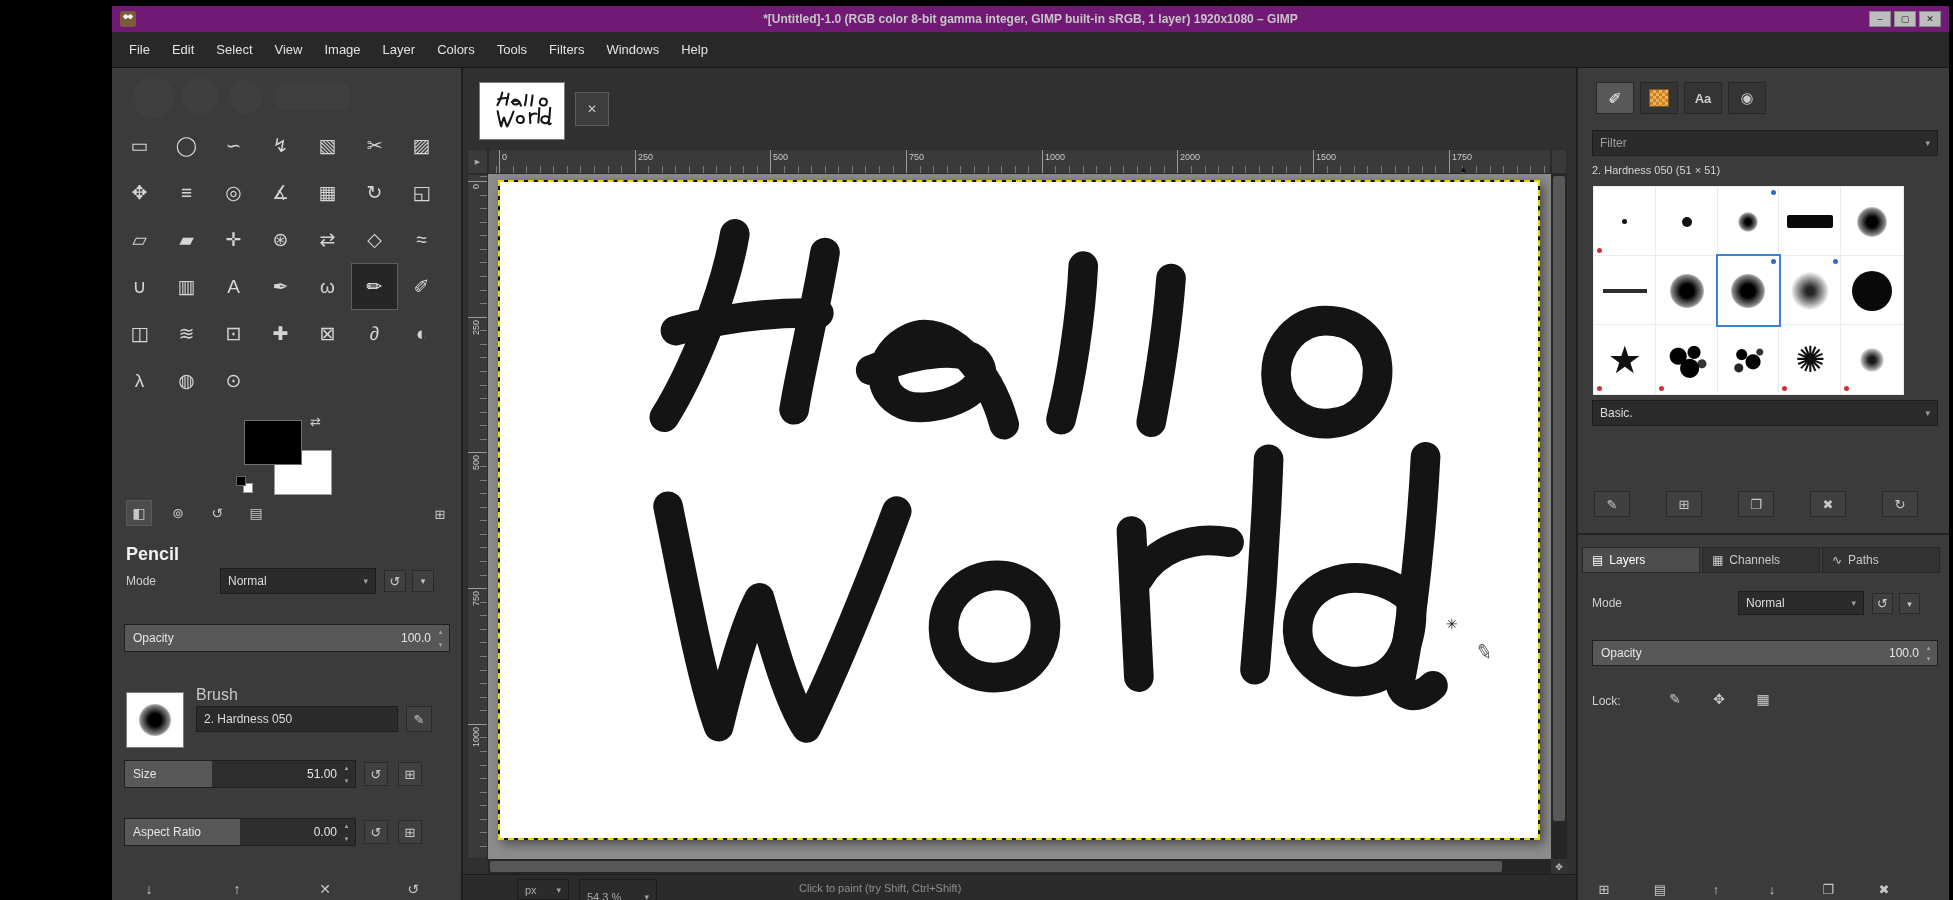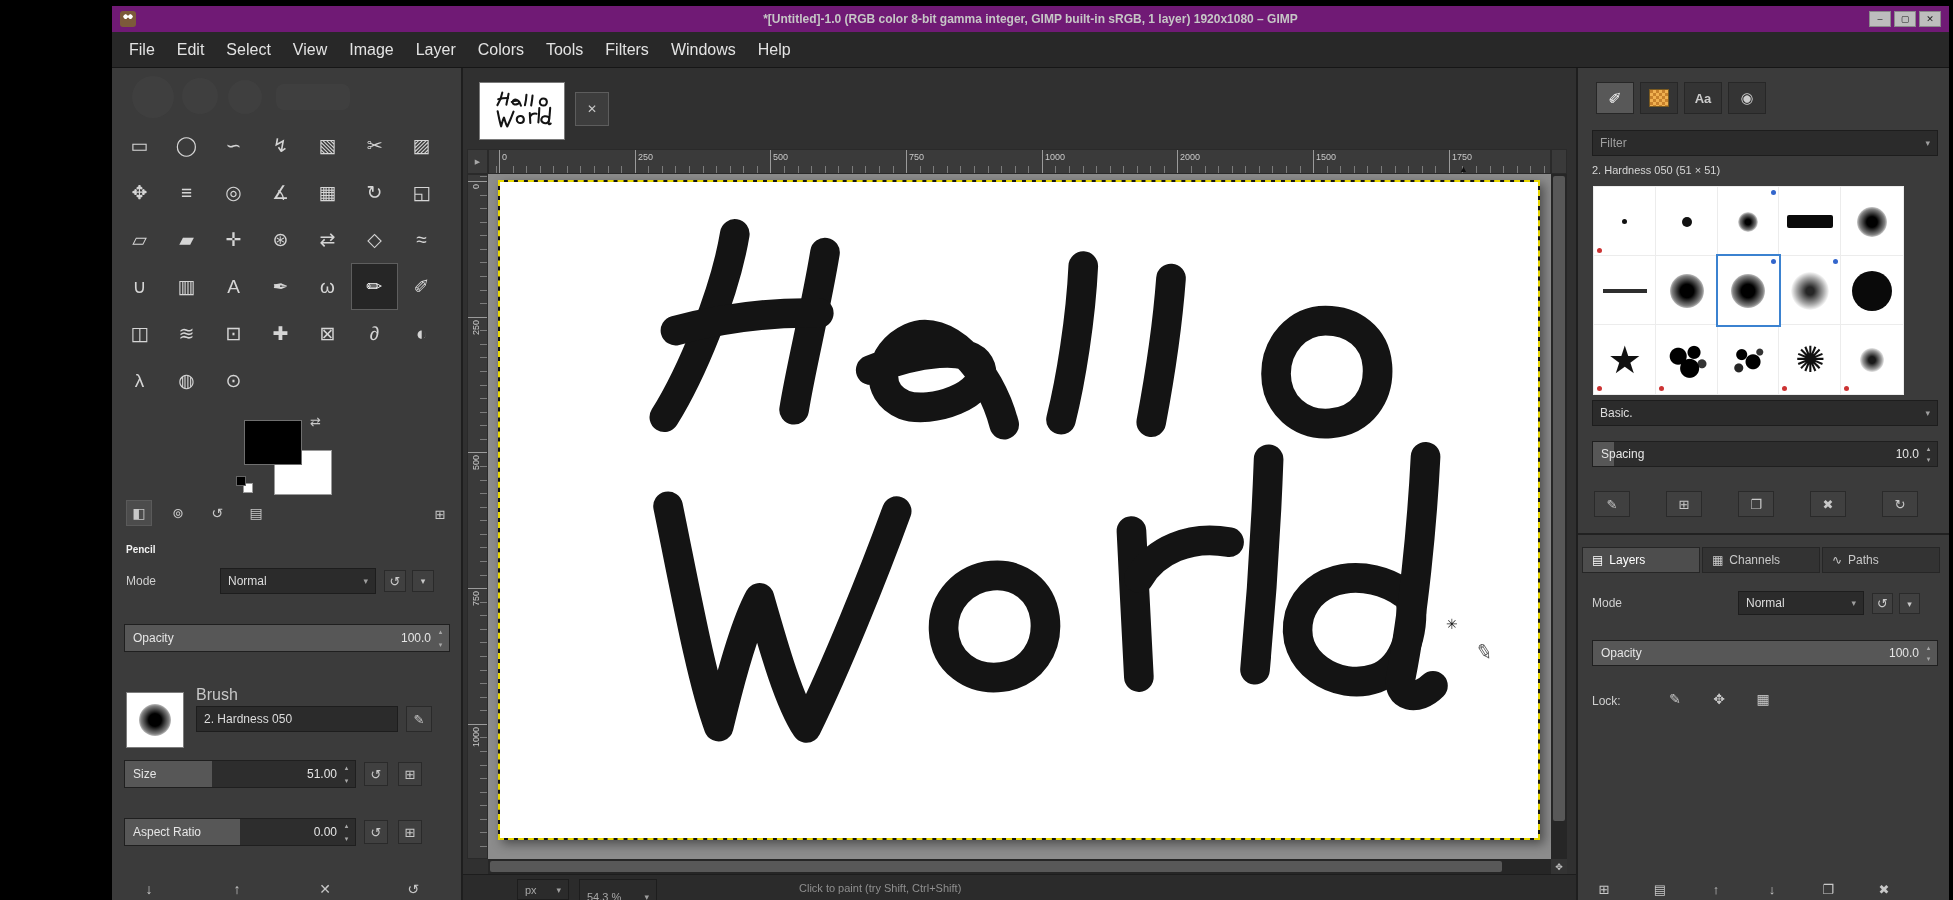--- a/index.html
+++ b/index.html
@@ -10,21 +10,21 @@
   #win{left:112px;top:6px;width:1837px;height:894px;background:#383838;overflow:hidden}
 
   
   .tbar{background:#701a75}
   .tb-title{left:0;right:0;text-align:center;line-height:26px;font-size:12px;color:#c6c6c6;font-weight:bold;position:absolute;white-space:nowrap}
   .wbtn{position:absolute;top:5px;width:22px;height:16px;background:#bdbdbd;color:#1b1b1b;font-size:9px;
     display:flex;align-items:center;justify-content:center;border:1px solid #8a8a8a}
 
   
   .menubar{background:#282828;border-bottom:1px solid #161616;display:flex;align-items:stretch;padding-left:6px}
-  .mi{padding:0 11px;line-height:35px;font-size:16px;color:#e3e3e3;cursor:default;white-space:nowrap}
+  .mi{padding:0 11px;line-height:35px;font-size:13px;color:#e3e3e3;cursor:default;white-space:nowrap}
 
   
   .dd{background:#2b2b2b;border:1px solid #1d1d1d;color:#ddd;font-size:12px;display:flex;align-items:center;padding:0 7px;white-space:nowrap}
   .dd .ar{margin-left:auto;font-size:9px;color:#9f9f9f;padding-left:6px}
   .ib{display:flex;align-items:center;justify-content:center;color:#c8c8c8;background:#404040;border:1px solid #2a2a2a;font-size:13px}
   .ib.flat{background:transparent;border:none}
   .ss{background:#2d2d2d;border:1px solid #1f1f1f;overflow:hidden}
   .ss .fill{position:absolute;left:0;top:0;bottom:0;background:#575757}
   .ss .lab{position:absolute;left:8px;top:50%;transform:translateY(-50%);font-size:12px;color:#e6e6e6;z-index:2;white-space:nowrap}
   .ss .val{position:absolute;right:18px;top:50%;transform:translateY(-50%);font-size:12px;color:#e6e6e6;z-index:2}
@@ -209,21 +209,21 @@
 
     <div class="a dtabs" style="left:14px;top:432px">
 
     <span class="ib flat dtab active">◧</span>
         <span class="ib flat dtab">⊚</span>
         <span class="ib flat dtab">↺</span>
         <span class="ib flat dtab">▤</span>
       </div>
     <span class="a ib flat" style="left:316px;top:434px;width:24px;height:24px;font-size:13px">⊞</span>
 
-    <div class="a" style="left:14px;top:476px;font-size:10px;font-weight:bold;color:#f2f2f2">Pencil</div>
+    <div class="a" style="left:14px;top:476px;font-size:18px;font-weight:bold;color:#f2f2f2">Pencil</div>
 
     <span class="a" style="left:14px;top:506px;font-size:12px;color:#cfcfcf">Mode</span>
     <div class="dd a" style="left:108px;top:500px;width:156px;height:26px">
       <span>Normal</span>
       <span class="ar">▾</span>
     </div>
     <span class="a ib" style="left:272px;top:502px;width:22px;height:22px">↺</span>
     <span class="a ib" style="left:300px;top:502px;width:22px;height:22px;font-size:9px">▾</span>
 
     <div class="ss a" style="left:12px;top:556px;width:326px;height:28px">
@@ -403,26 +403,20 @@
         <div class="bcell b-softsm tag-red">
           <i class="bshape"></i>
         </div>
       </div>
 
     <div class="dd a" style="left:14px;top:332px;width:346px;height:26px">
       <span>Basic.</span>
       <span class="ar">▾</span>
     </div>
 
-    <div class="ss a" style="left:14px;top:373px;width:346px;height:26px">
-      <i class="fill" style="width:6%"></i>
-      <span class="lab">Spacing</span>
-      <span class="val">10.0</span>
-      <i class="step"></i>
-    </div>
 
     <div class="a" style="left:16px;top:423px;display:flex;gap:36px">
 
     <span class="ib" style="width:36px;height:26px">✎</span>
         <span class="ib" style="width:36px;height:26px">⊞</span>
         <span class="ib" style="width:36px;height:26px">❐</span>
         <span class="ib" style="width:36px;height:26px">✖</span>
         <span class="ib" style="width:36px;height:26px">↻</span>
       </div>
 

